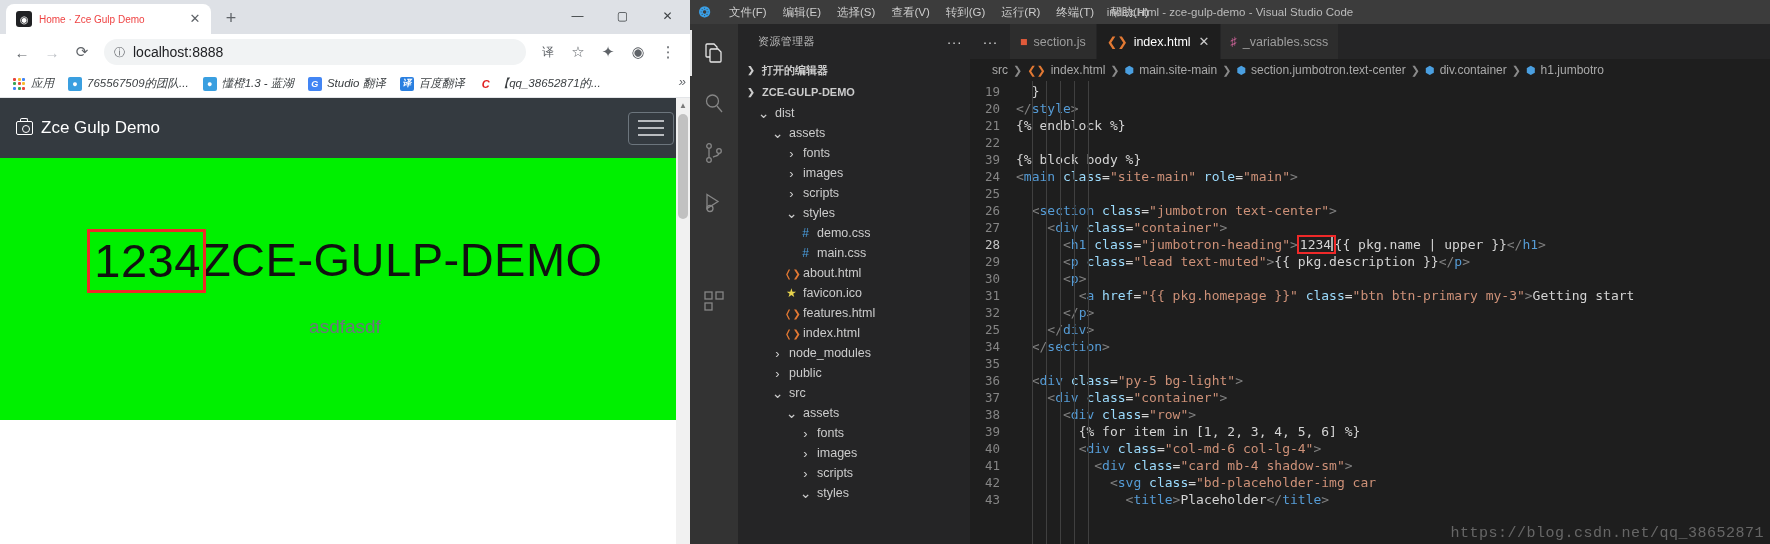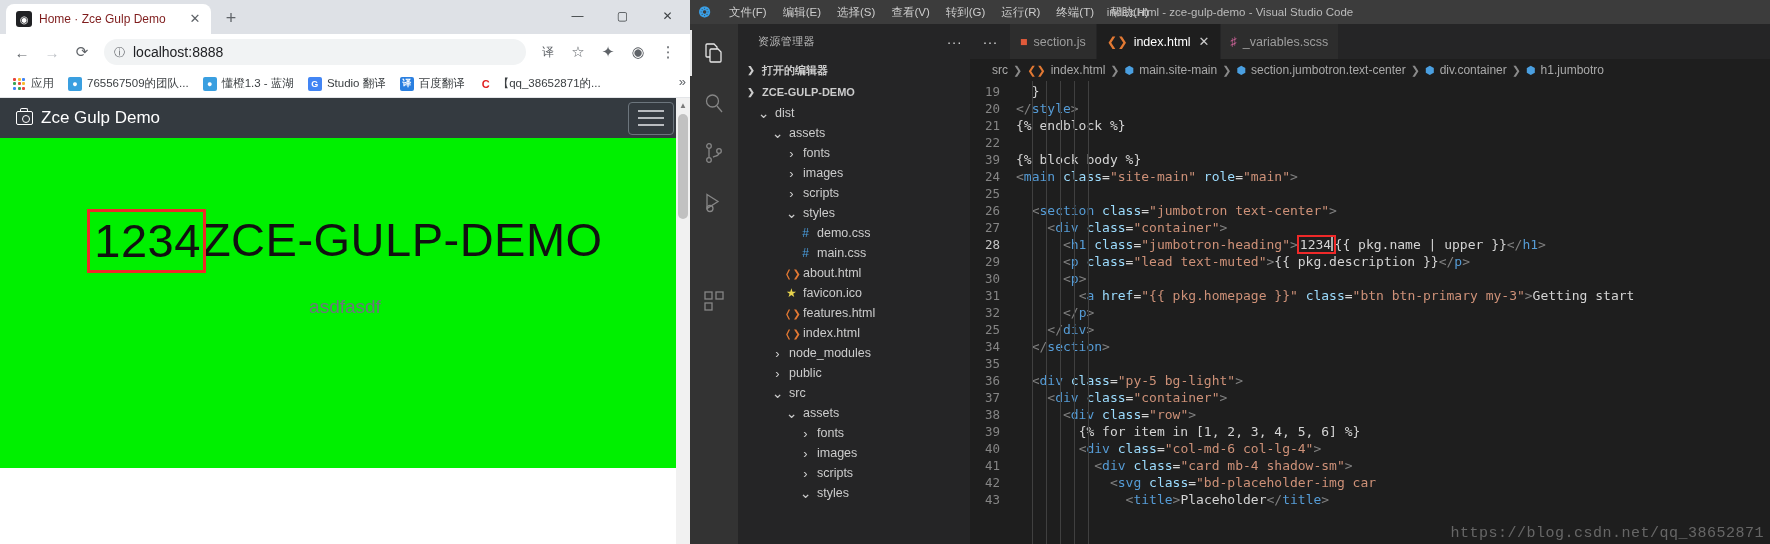--- a/index.html
+++ b/index.html
@@ -26,21 +26,21 @@
     position: relative; display: flex; align-items: center;
     height: 30px; width: 205px; background: #fff;
     border-radius: 8px 8px 0 0; padding: 0 8px 0 10px; gap: 7px;
   }
   .tab-favicon {
     width: 16px; height: 16px; border-radius: 3px; background: #202124;
     display: flex; align-items: center; justify-content: center;
     color: #fff; font-size: 10px; flex: 0 0 auto;
   }
   .tab-title {
-    font-size: 12px; color: #7f1d1d; white-space: nowrap;
+    font-size: 10px; color: #ef4444; white-space: nowrap;
     overflow: hidden; text-overflow: ellipsis; flex: 1 1 auto;
   }
   .tab-close {
     width: 16px; height: 16px; line-height: 15px; text-align: center;
     font-size: 13px; color: #5f6368; flex: 0 0 auto; cursor: pointer;
   }
   .newtab {
     width: 28px; height: 28px; margin-left: 6px; margin-bottom: 2px;
     display: flex; align-items: center; justify-content: center;
     font-size: 18px; color: #5f6368; cursor: pointer;
@@ -68,21 +68,21 @@
     flex: 1 1 auto; height: 26px; background: #f1f3f4; border-radius: 13px;
     display: flex; align-items: center; padding: 0 10px; gap: 8px;
     margin: 0 6px; min-width: 0;
   }
   .omnibox .lock { font-size: 11px; color: #5f6368; }
   .omnibox .url { font-size: 14px; color: #202124; white-space: nowrap; }
 
   .bookmarks {
     height: 28px; background: #fff; display: flex; align-items: center;
     padding: 0 6px; gap: 2px; border-bottom: 1px solid #e3e5e8;
-    overflow: hidden; position: relative;
+    overflow: hidden; position: relative; font-style: italic;
   }
   .bm {
     display: flex; align-items: center; gap: 5px; padding: 2px 6px;
     border-radius: 4px; cursor: pointer; white-space: nowrap; flex: 0 0 auto;
   }
   .bm-label { font-size: 11.5px; color: #3c4043; }
   .bm-ico {
     width: 14px; height: 14px; border-radius: 2px; flex: 0 0 auto;
     display: flex; align-items: center; justify-content: center;
     font-size: 9px; color: #fff; font-weight: bold;
@@ -97,21 +97,21 @@
     position: absolute; right: 4px; top: 4px; font-size: 13px;
     color: #5f6368; cursor: pointer;
   }
 
   
   .viewport {
     position: relative; height: 100%;
     background: #fff; overflow: hidden;
   }
   .site-header {
-    height: 40px; background: #343a40; display: flex; align-items: center;
+    height: 60px; background: #343a40; display: flex; align-items: center;
     justify-content: space-between; padding: 0 16px;
   }
   .brand { display: flex; align-items: center; gap: 8px; color: #fff; font-size: 17px; }
   .cam-ico {
     width: 17px; height: 14px; border: 1.6px solid #fff; border-radius: 2px;
     position: relative;
   }
   .cam-ico::before {
     content: ""; position: absolute; left: 4.5px; top: 2.5px;
     width: 6px; height: 6px; border: 1.6px solid #fff; border-radius: 50%;
@@ -122,21 +122,21 @@
     border-radius: 2px 2px 0 0;
   }
   .navtoggle {
     width: 46px; height: 33px; border: 1px solid #6c757d; border-radius: 4px;
     display: flex; flex-direction: column; justify-content: center;
     align-items: center; gap: 5px; cursor: pointer;
   }
   .navtoggle i { display: block; width: 26px; height: 2px; background: #b9bcc0; }
 
   .jumbotron {
-    background: #00f000; height: 330px; text-align: center;
+    background: #00f000; height: 262px; text-align: center;
     padding-top: 70px; position: relative;
   }
   .jumbo-h1 {
     font-size: 47px; font-weight: 300; color: #111; margin: 0;
     letter-spacing: .5px; line-height: 1;
   }
   .hl-box {
     display: inline-block; border: 3px solid #ef2929; padding: 5px 2px 6px 4px;
     margin-right: -4px; position: relative; top: 1px;
   }

